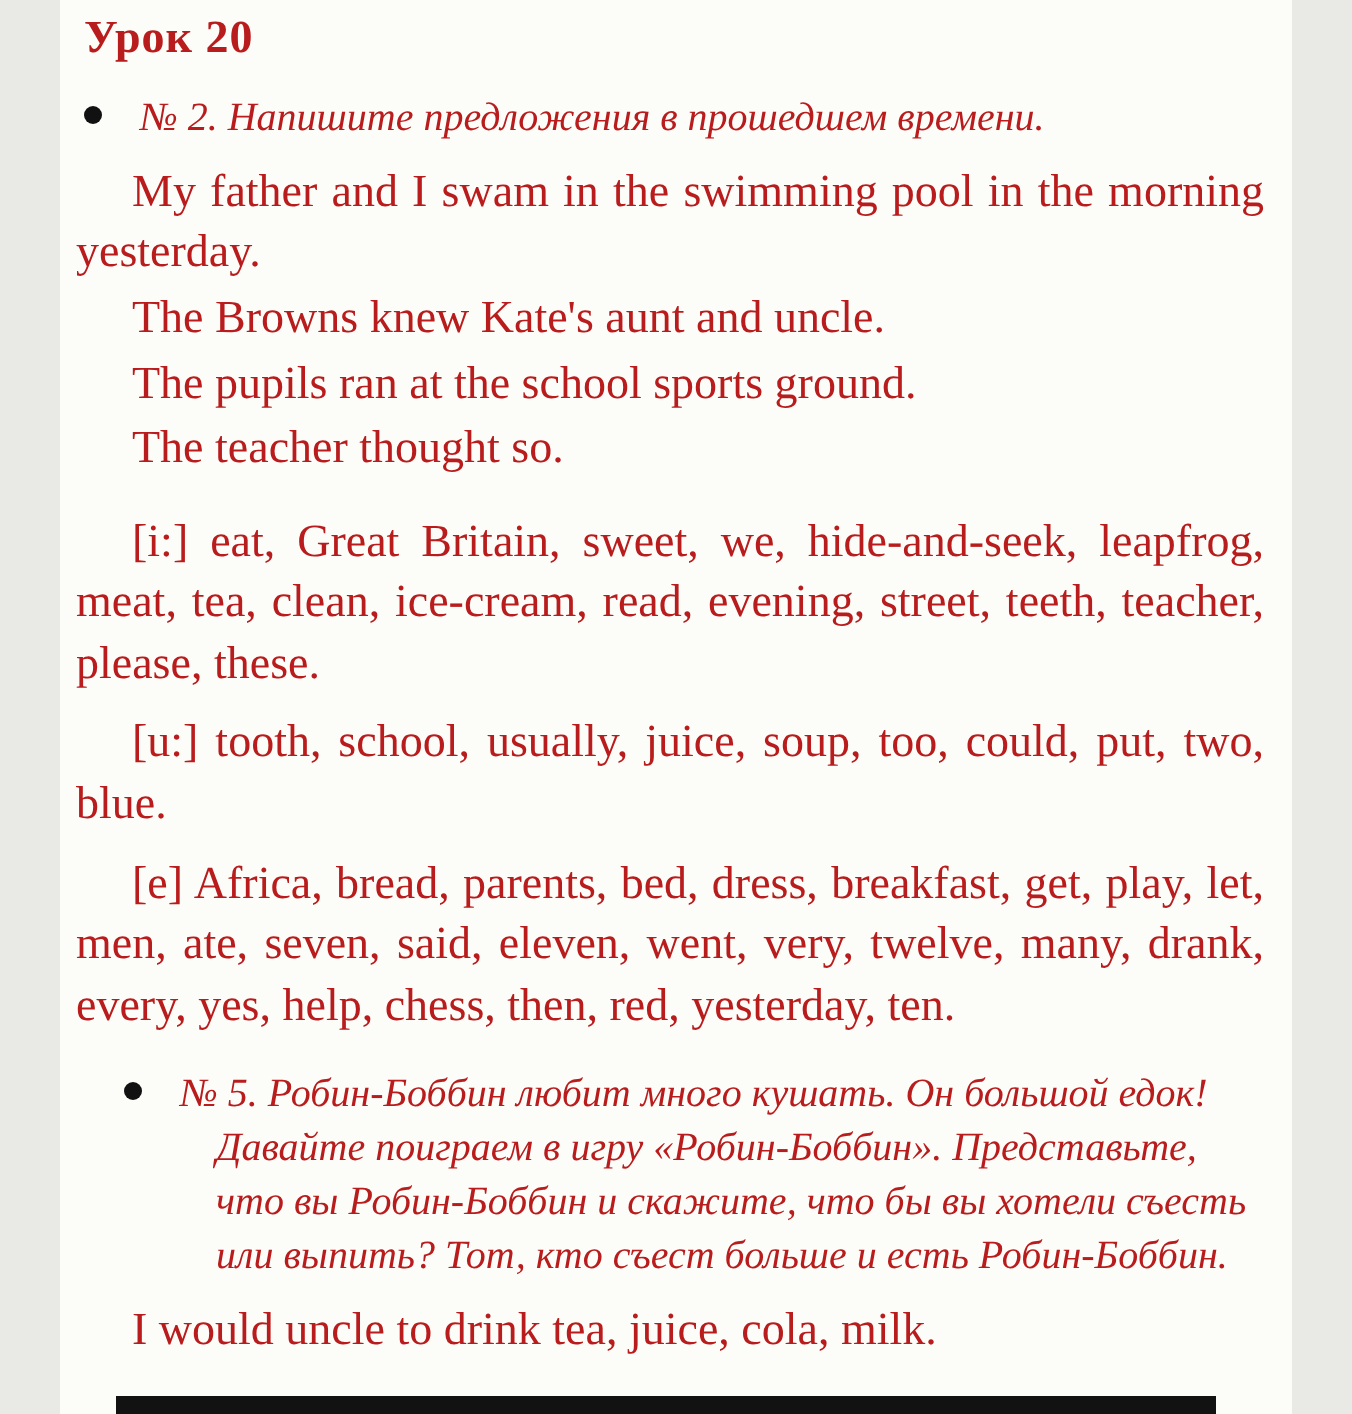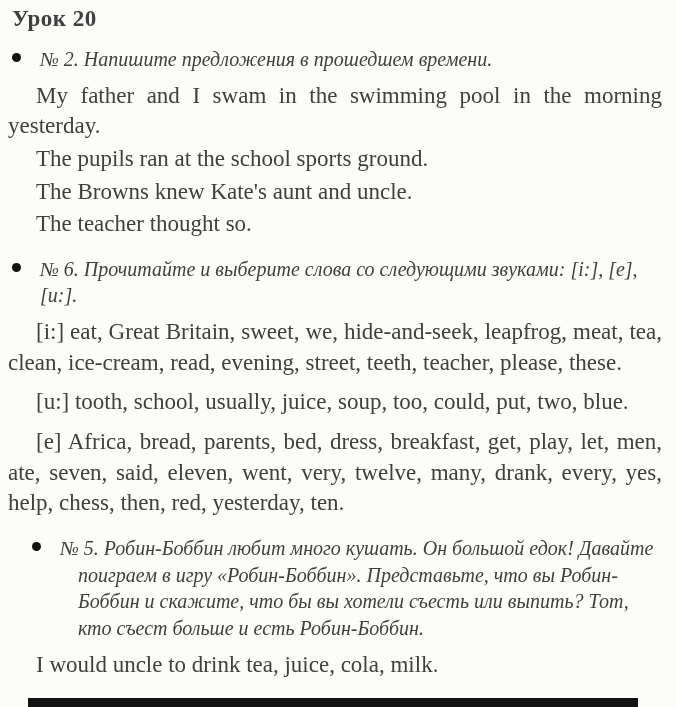--- a/index.html
+++ b/index.html
@@ -2,26 +2,26 @@
 <html><head>
 <meta charset="utf-8">
 <style>
   html, body {
     margin: 0;
     padding: 0;
     background: #e9e9e5;
   }
   .page {
     position: relative;
-    width: 676px;
+    width: 616px;
     height: 707px;
     margin: 0 auto;
     background: #fcfcf8;
     font-family: "Liberation Serif", serif;
-    color: #404040;
+    color: #b91c1c;
     overflow: hidden;
     box-sizing: border-box;
     padding: 4px 14px 0 8px;
   }
   .lesson-title {
     font-weight: bold;
     font-size: 23px;
     letter-spacing: 0.5px;
     margin: 2px 0 14px 4px;
     font-family: "Liberation Serif", serif;
@@ -78,30 +78,26 @@
 <div class="page">
 
   <div class="lesson-title">Урок 20</div>
 
   <div class="section">
     <div class="task">
       <span class="bullet"></span>
       <span>№ 2. Напишите предложения в прошедшем времени.</span>
     </div>
     <p class="para">My father and I swam in the swimming pool in the morning yesterday.</p>
+    <p class="para">The Browns knew Kate's aunt and uncle.</p>
     <p class="para">The pupils ran at the school sports ground.</p>
-    <p class="para">The Browns knew Kate's aunt and uncle.</p>
     <p class="para">The teacher thought so.</p>
   </div>
 
   <div class="section">
-    <div class="task">
-      <span class="bullet"></span>
-      <span>№ 6. Прочитайте и выберите слова со следующими звуками: [i:], [e], [u:].</span>
-    </div>
     <p class="para wordlist">[i:] eat, Great Britain, sweet, we, hide-and-seek, leapfrog, meat, tea, clean, ice-cream, read, evening, street, teeth, teacher, please, these.</p>
     <p class="para wordlist">[u:] tooth, school, usually, juice, soup, too, could, put, two, blue.</p>
     <p class="para wordlist">[e] Africa, bread, parents, bed, dress, breakfast, get, play, let, men, ate, seven, said, eleven, went, very, twelve, many, drank, every, yes, help, chess, then, red, yesterday, ten.</p>
   </div>
 
   <div class="section">
     <div class="task deep-indent">
       <span class="bullet"></span>
       <span>№ 5. Робин-Боббин любит много кушать. Он большой едок! Давайте поиграем в игру «Робин-Боббин». Представьте, что вы Робин-Боббин и скажите, что бы вы хотели съесть или выпить? Тот, кто съест больше и есть Робин-Боббин.</span>
     </div>

